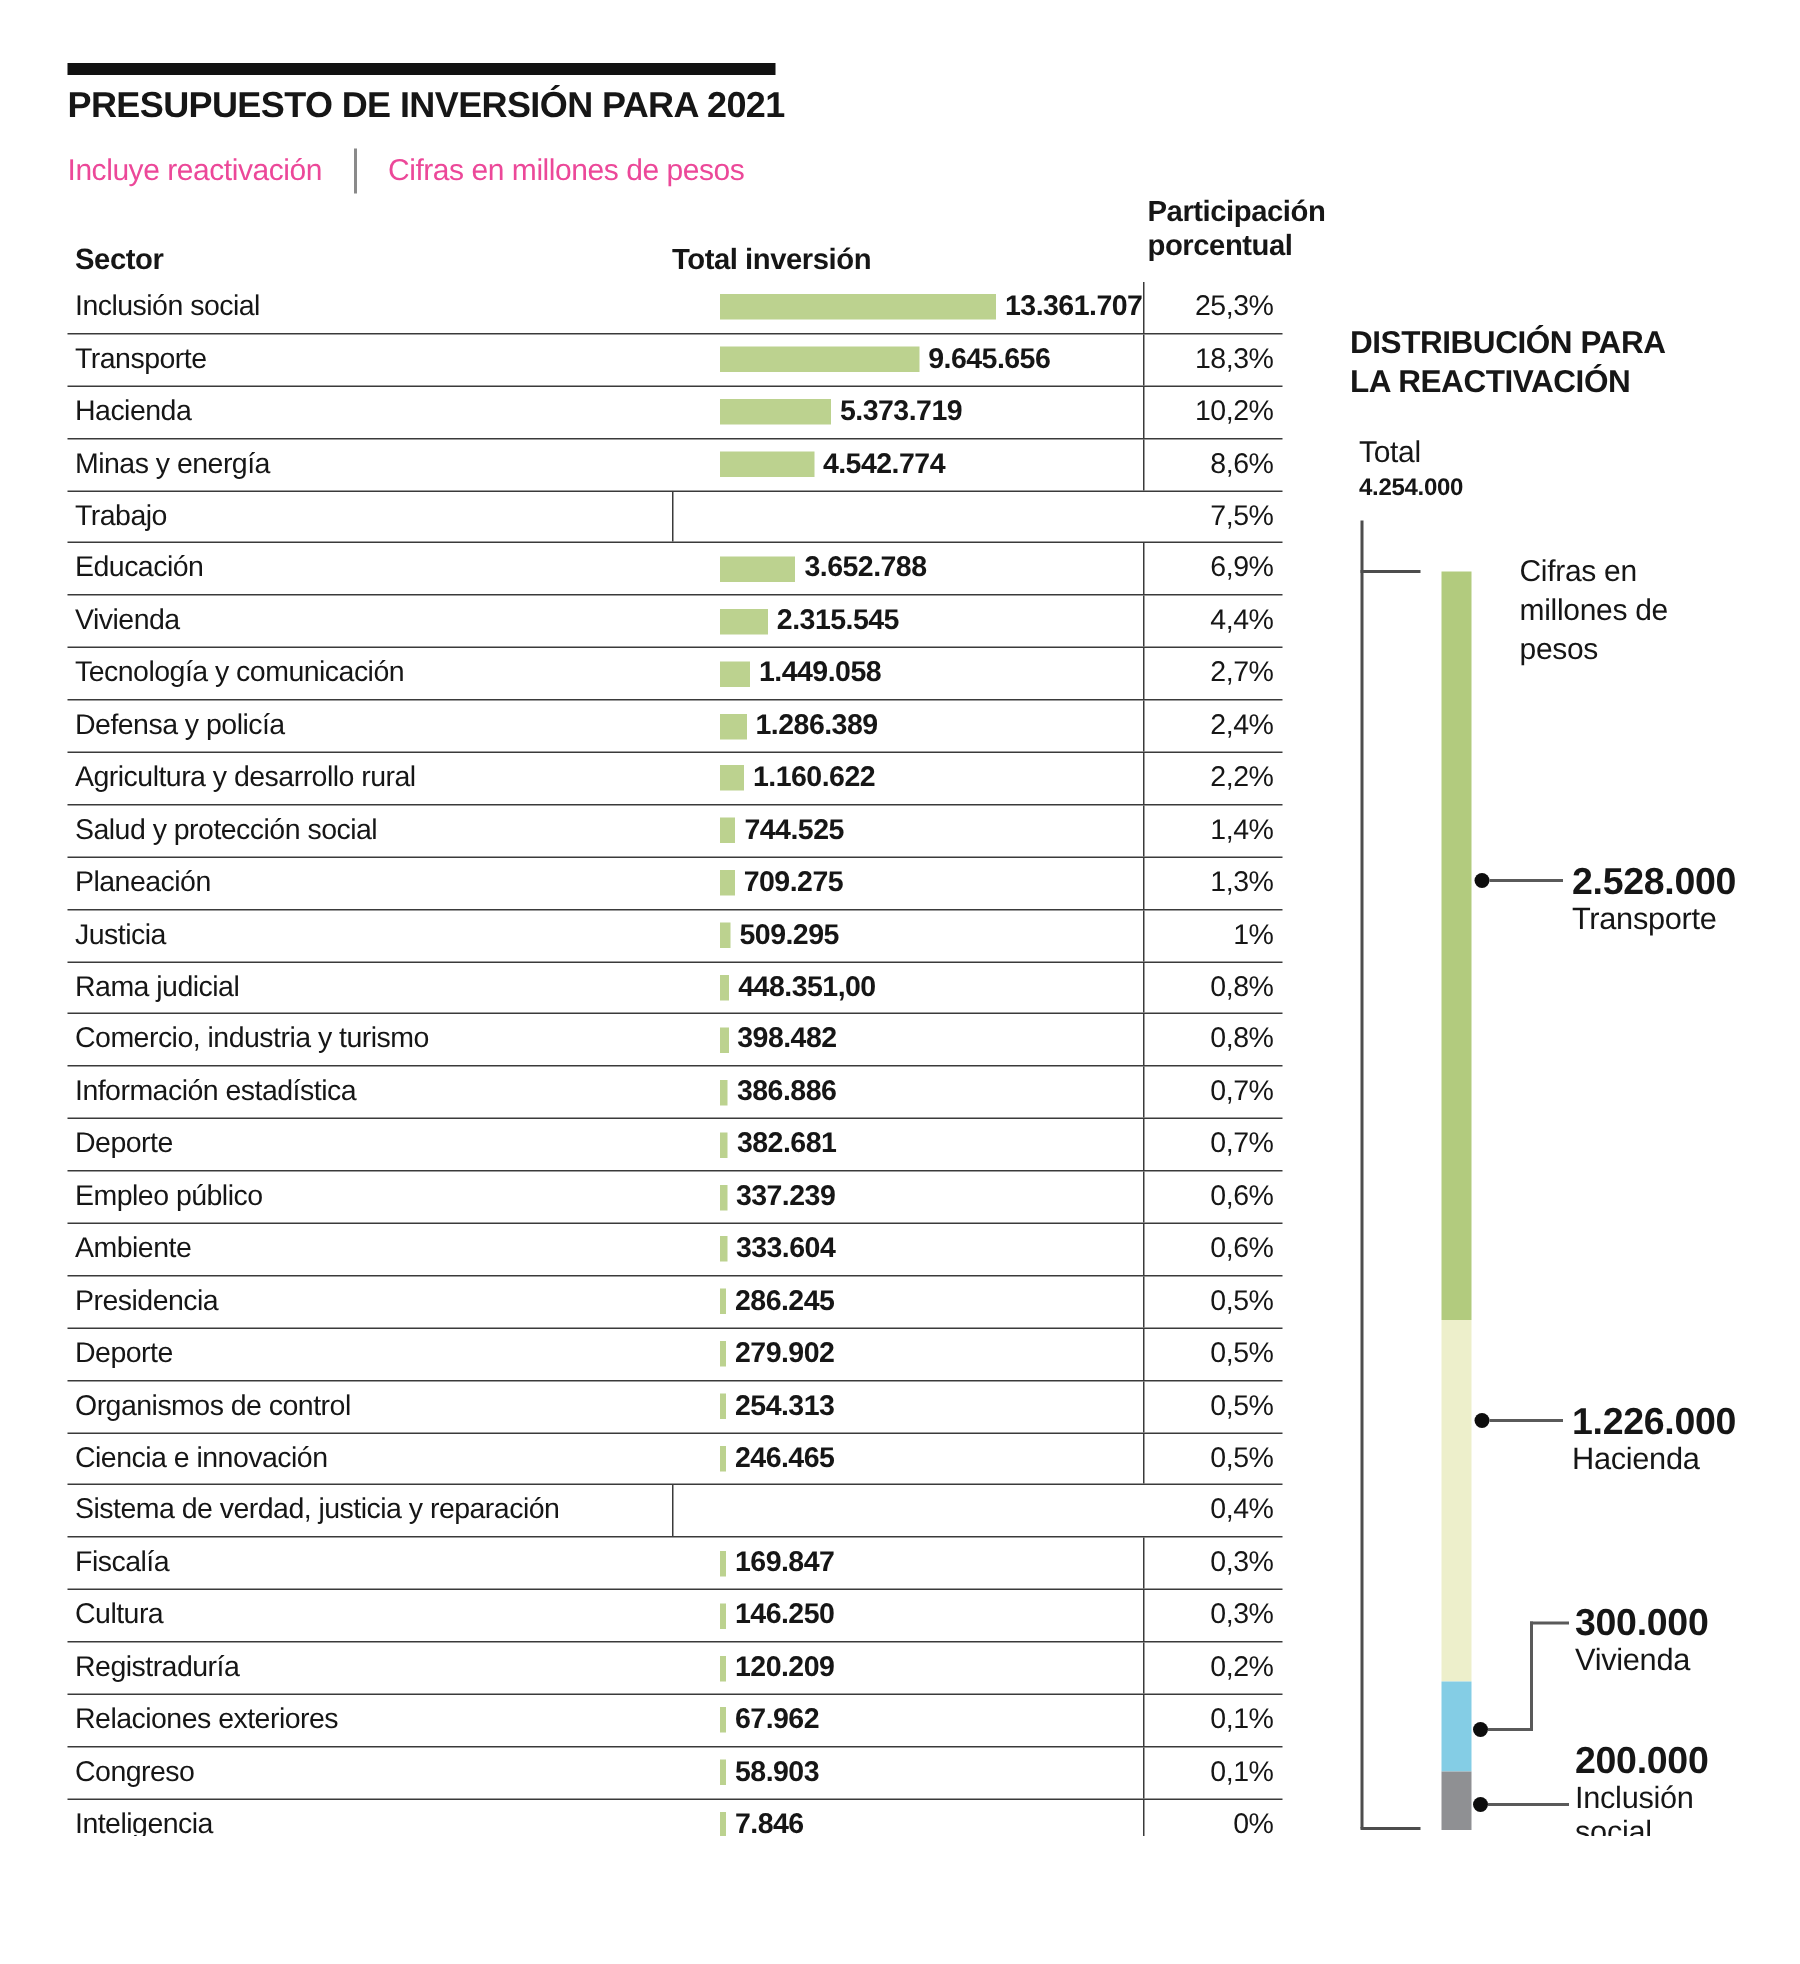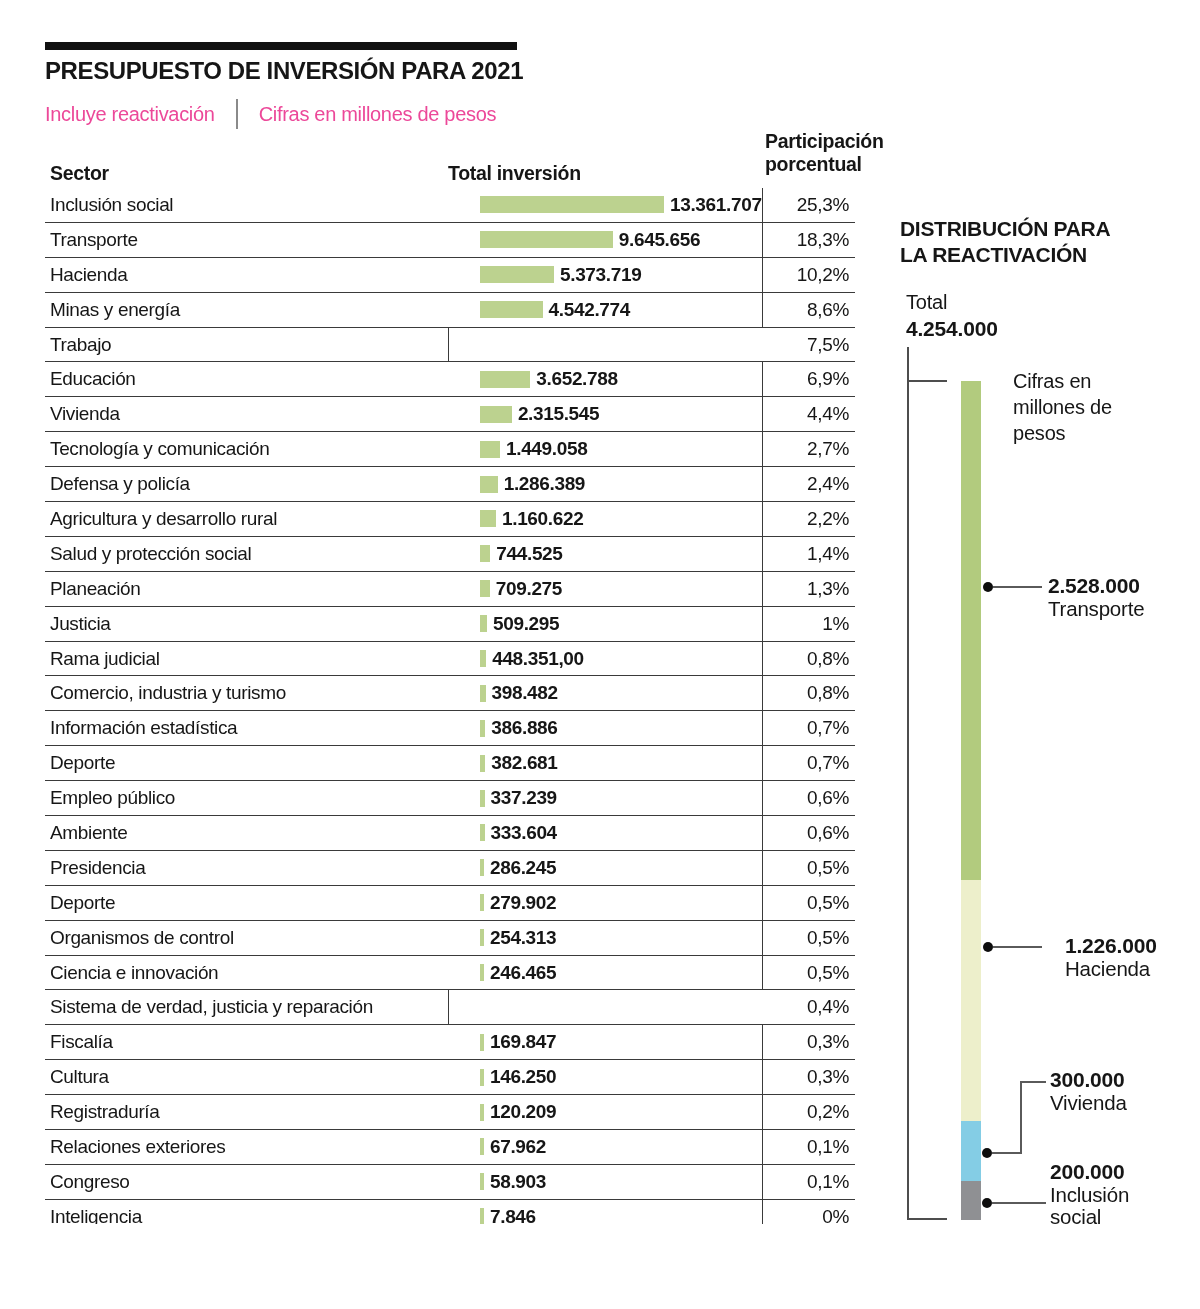--- a/index.html
+++ b/index.html
@@ -27,33 +27,33 @@
   .val{font-weight:700;font-size:19px;letter-spacing:-0.35px;white-space:nowrap;margin-left:6px;}
   .c-pct{flex:1;align-self:stretch;display:flex;align-items:center;justify-content:flex-end;
          padding-right:6px;border-left:1.6px solid #3a3a3a;font-size:19px;letter-spacing:-0.3px;box-sizing:border-box;}
   .trow.total{height:33px;border-bottom:none;}
   .trow.total .c-label{font-weight:700;font-size:20px;}
   .trow.total .val{margin-left:2px;}
 
   
   .dist-title{position:absolute;left:900px;top:216px;width:240px;font-size:21px;font-weight:700;line-height:1.22;letter-spacing:-0.3px;}
   .dist-total-label{position:absolute;left:906px;top:291px;font-size:20px;letter-spacing:-0.2px;}
-  .dist-total-value{position:absolute;left:906px;top:317px;font-size:21px;font-weight:700;letter-spacing:-0.2px;}
+  .dist-total-value{position:absolute;left:906px;top:317px;font-size:16px;font-weight:700;letter-spacing:-0.2px;}
   .bracket-v{position:absolute;left:907px;top:347px;width:1.6px;height:872px;background:#4d4d4d;}
   .bracket-t{position:absolute;left:907px;top:380px;width:40px;height:1.6px;background:#4d4d4d;}
   .bracket-b{position:absolute;left:907px;top:1218px;width:40px;height:1.6px;background:#4d4d4d;}
   .stack{position:absolute;left:961px;top:381px;width:20px;}
   .seg{width:20px;}
   .units-note{position:absolute;left:1013px;top:368px;width:108px;font-size:20px;line-height:1.3;letter-spacing:-0.2px;}
 
   .dot{position:absolute;width:10px;height:10px;border-radius:50%;background:#0d0d0d;}
   .cline{position:absolute;height:1.6px;background:#5a5a5a;}
   .vline{position:absolute;width:1.6px;background:#5a5a5a;}
   .callout-label{position:absolute;line-height:1.12;}
-  .callout-label .cv{font-size:21px;font-weight:700;letter-spacing:-0.2px;}
+  .callout-label .cv{font-size:25px;font-weight:700;letter-spacing:-0.2px;}
   .callout-label .cn{font-size:20.5px;letter-spacing:-0.2px;}
   .cn-narrow{width:112px;}
 
   
   .src{position:absolute;left:950px;top:1243px;font-size:16.5px;letter-spacing:-0.2px;}
   .credit{position:absolute;left:1058px;top:1243px;font-size:16.5px;letter-spacing:-0.2px;}
 </style>
 </head>
 <body>
 
@@ -339,21 +339,21 @@
 
   <div class="dot" style="left:983px;top:582px;"></div>
   <div class="cline" style="left:993px;top:586px;width:49px;"></div>
   <div class="callout-label" style="left:1048px;top:574px;">
     <div class="cv">2.528.000</div>
     <div class="cn">Transporte</div>
   </div>
 
   <div class="dot" style="left:983px;top:942px;"></div>
   <div class="cline" style="left:993px;top:946px;width:49px;"></div>
-  <div class="callout-label" style="left:1048px;top:934px;margin-left:17px;">
+  <div class="callout-label" style="left:1048px;top:934px;">
     <div class="cv">1.226.000</div>
     <div class="cn">Hacienda</div>
   </div>
 
   <div class="dot" style="left:982px;top:1148px;"></div>
   <div class="cline" style="left:992px;top:1152px;width:30px;"></div>
   <div class="vline" style="left:1020px;top:1081px;height:73px;"></div>
   <div class="cline" style="left:1020px;top:1081px;width:26px;"></div>
   <div class="callout-label" style="left:1050px;top:1068px;">
     <div class="cv">300.000</div>

